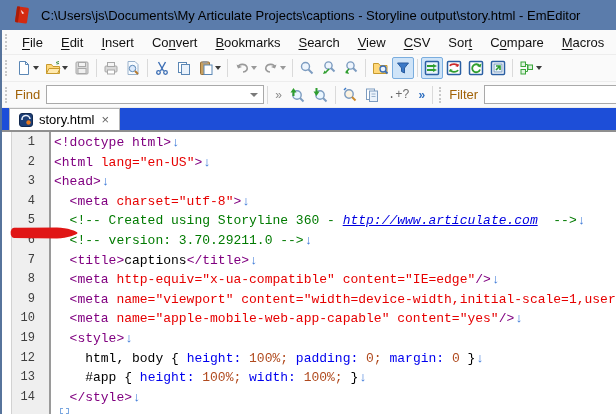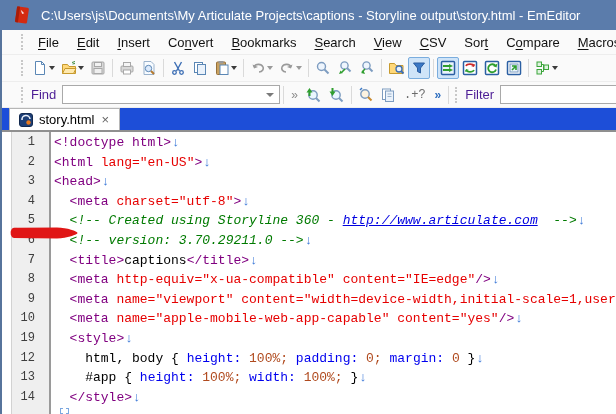--- a/index.html
+++ b/index.html
@@ -6,42 +6,42 @@
   html,body { margin:0; padding:0; }
   body {
     width:616px; height:414px; overflow:hidden;
     font-family:"Liberation Sans", sans-serif;
     background:#fff; position:relative;
   }
   
   .titlebar {
     height:30px; background:var(--c-titlebar,#5b7cab);
     display:flex; align-items:center; gap:10px;
-    padding-left:13px; color:#ffffff; font-size:13px;
+    padding-left:13px; color:#000000; font-size:13px;
     white-space:nowrap; overflow:hidden;
   }
   
   .winbody { border-left:2px solid #57749c; height:384px; background:#fff; }
-  .bar { display:flex; align-items:center; background:#fafafa;padding-left:16px; }
+  .bar { display:flex; align-items:center; background:#fafafa; }
   .grip { width:4px; height:16px; border-left:2px dotted #c8c8c8; margin:0 4px 0 3px; flex:none; }
   
   .menubar { height:25px; font-size:13px; color:#111; border-bottom:1px solid #ededed; white-space:nowrap; overflow:hidden; }
   .menu-item { padding:3px 9px; }
   .menu-item u { text-underline-offset:2px; }
   
   .toolbar { height:27px; border-bottom:1px solid #ededed; overflow:hidden; }
   .tbtn { height:22px; min-width:22px; padding:0 2px; display:flex; align-items:center; justify-content:center; border:1px solid transparent; border-radius:2px; flex:none; }
   .tbtn.pressed { background:#cfe4f8; border-color:#7aadde; }
   .caret { width:0; height:0; border-left:3.5px solid transparent; border-right:3.5px solid transparent; border-top:4px solid #3c3c3c; margin-left:1px; }
   .caret.dis { border-top-color:#9a9a9a; }
   .sep { width:1px; height:18px; background:#dadada; margin:0 3px; flex:none; }
   .ic { display:block; }
   
   .findbar { height:26px; font-size:13px; border-bottom:1px solid #ededed; overflow:hidden; }
-  .fb-label { padding:0 6px 0 2px; color:#4c1d95; }
+  .fb-label { padding:0 6px 0 2px; color:#a16207; }
   .find-combo { width:218px; height:19px; border:1px solid #a9a9a9; background:#fff; display:flex; align-items:center; justify-content:flex-end; padding-right:5px; flex:none; }
   .combo-caret { width:0; height:0; border-left:4px solid transparent; border-right:4px solid transparent; border-top:4.5px solid #7a7a7a; }
   .chev { font-size:12px; color:#8a8a8a; padding:0 4px; }
   .chev.blue { color:#2f6fc0; font-weight:bold; }
   .regex-btn { font-family:"Liberation Mono",monospace; font-size:12px; color:#6b6b6b; padding:0 5px; }
   .filter-input { flex:1; height:19px; border:1px solid #a9a9a9; background:#fff; margin-right:-2px; }
   
   .tabbar { height:24px; background:#1d4ed8; display:flex; align-items:flex-end; padding-left:7px; border-bottom:2px solid #8f8f8f; }
   .tab { height:22px; background:#fff; border:1px solid #b6b6b6; border-bottom:none; display:flex; align-items:center; gap:6px; padding:0 9px; font-size:13px; color:#000; }
   .tab-close { color:#666; font-size:13px; line-height:1; padding:0 1px; }
@@ -50,21 +50,21 @@
     font-family:"Liberation Mono","DejaVu Sans Mono",monospace; font-size:13px; overflow:hidden; }
   .gutter-bg { position:absolute; left:9px; top:0; bottom:0; width:40px; background:#efefef;
     border-left:1px solid #d2d2d2; border-right:2px solid #9a9a9a; }
   .code-lines { position:absolute; left:0; top:1px; right:0; }
   .code-line { display:flex; height:19.6px; line-height:19.6px; white-space:pre; }
   .line-num { width:44px; flex:none; text-align:right; padding-right:11px; color:#3e3e3e; font-size:12px; }
   .line-text { padding-left:8px; }
   .tok-tag     { color:var(--c-tag,#800080); }
   .tok-attr    { color:var(--c-attr,#e60000); }
   .tok-text    { color:var(--c-text,#000);text-align:right; }
-  .tok-comment { color:var(--c-comment,#007a00);font-style:italic; }
+  .tok-comment { color:var(--c-comment,#007a00); }
   .tok-url     { color:var(--c-url,#0000e0); text-decoration:underline;font-style:italic; }
   .tok-cssprop { color:var(--c-cssprop,#0000ee); }
   .tok-cssval  { color:var(--c-cssval,#b04a1e); }
   .eol { color:var(--c-eol,#3d79d8); padding-left:1px; }
   .eof-mark { position:absolute; left:58px; top:276px; width:9px; height:6px; border:1px dashed #7aa7e0; }
   .red-marker { position:absolute; left:5px; top:94px; width:74px; height:14px; z-index:5; }
 </style>
 </head>
 <body>
 

